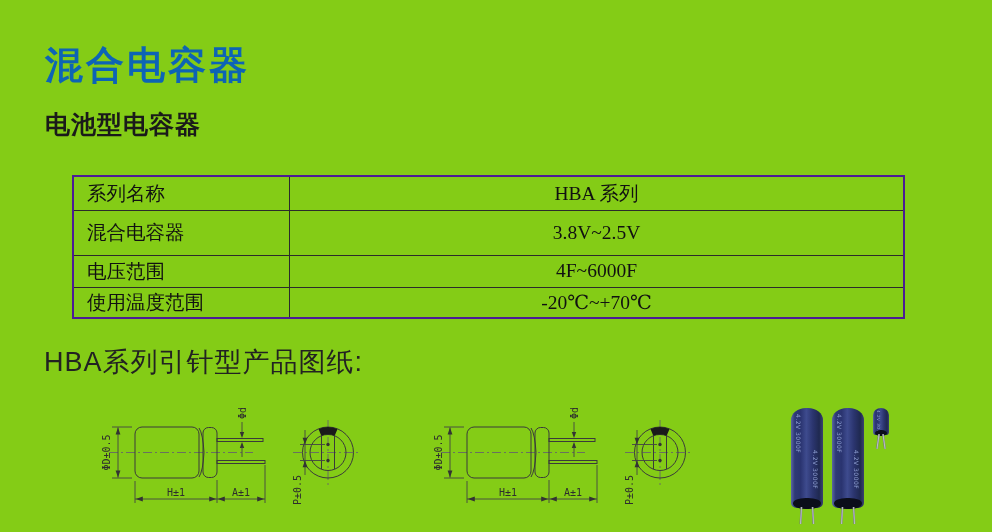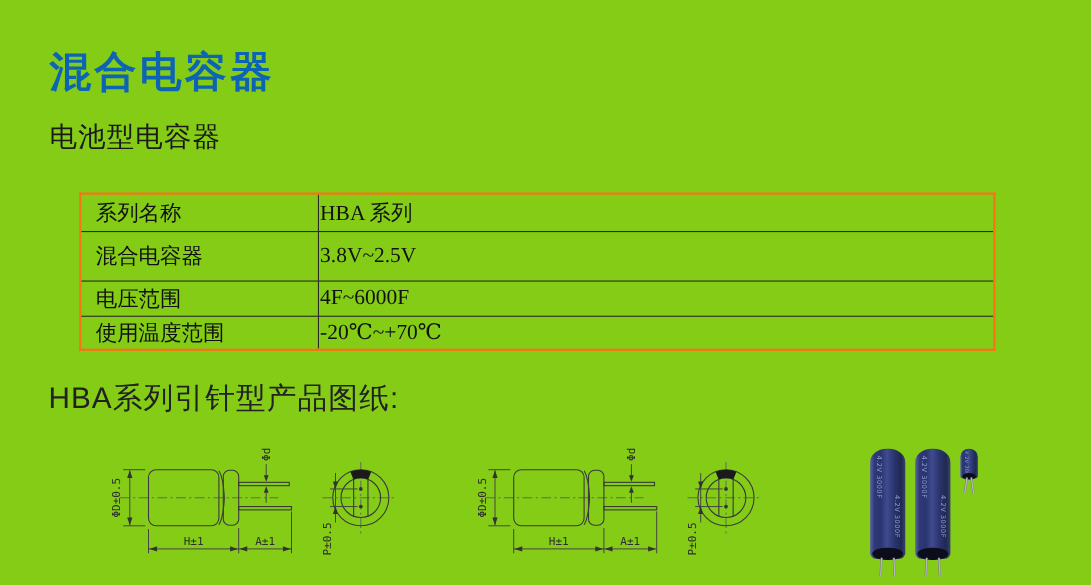--- a/index.html
+++ b/index.html
@@ -7,42 +7,42 @@
     position:relative;width:992px;height:532px;background:#84cc16;overflow:hidden;
     font-family:"Liberation Sans","DejaVu Sans",sans-serif;color:#1c1c1c;
   }
   
   .title{
     position:absolute;left:45px;top:40px;margin:0;
     font-size:38px;font-weight:700;letter-spacing:3px;color:#0d64b5;
   }
   .subtitle{
     position:absolute;left:45px;top:108px;
-    font-size:25px;font-weight:400;letter-spacing:1px;color:#1a1a1a;
+    font-size:25px;font-weight:700;letter-spacing:1px;color:#1a1a1a;
   }
   .section-heading{
     position:absolute;left:44px;top:344px;
     font-size:27px;font-weight:400;letter-spacing:1px;color:#222;text-align:center;
   }
   
   table.spec{
     position:absolute;left:72px;top:175px;width:833px;
-    border-collapse:collapse;table-layout:fixed;border:2px solid #f97316;
+    border-collapse:collapse;table-layout:fixed;border:2px solid #4c1d95;
   }
   table.spec td{
     border:1.6px solid #2b2b2b;
     font-family:"Liberation Serif","DejaVu Serif",serif;
     font-size:19.5px;color:#111;vertical-align:middle;
   }
   table.spec tr:nth-child(1){height:34px;}
   table.spec tr:nth-child(2){height:45px;}
   table.spec tr:nth-child(3){height:32px;}
   table.spec tr:nth-child(4){height:16px;}
   td.label-cell{width:201px;padding-left:13px;}
-  td.value-cell{}
+  td.value-cell{text-align:center;}
   
   .drawing{position:absolute;top:393px;width:272px;height:139px;}
   #drawing-1{left:95px;}
   #drawing-2{left:427px;}
   .drawing svg{display:block;width:272px;height:139px;}
   .drawing svg .ln{stroke:#3a3a3a;stroke-width:1;fill:none;}
   .drawing svg .dim{stroke:#444;stroke-width:0.9;fill:none;}
   .drawing svg .ctr{stroke:#666;stroke-width:0.9;fill:none;stroke-dasharray:9 3 2 3;}
   .drawing svg .ar{fill:#333;stroke:none;}
   .drawing svg text{

